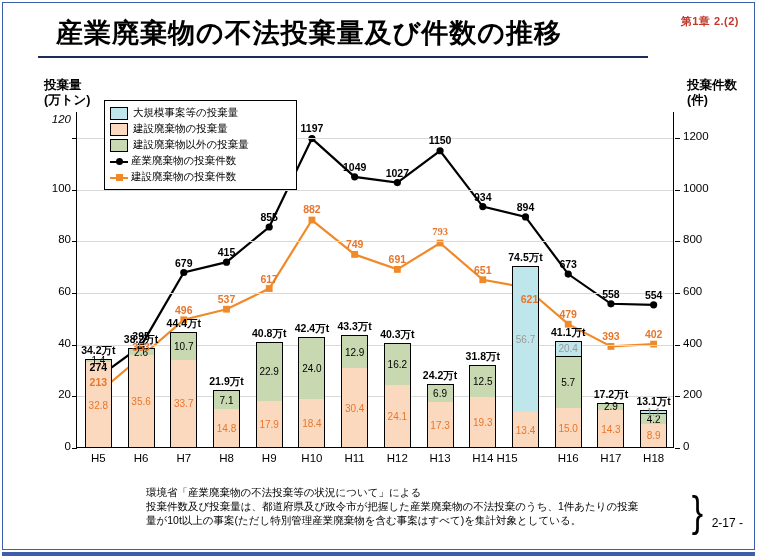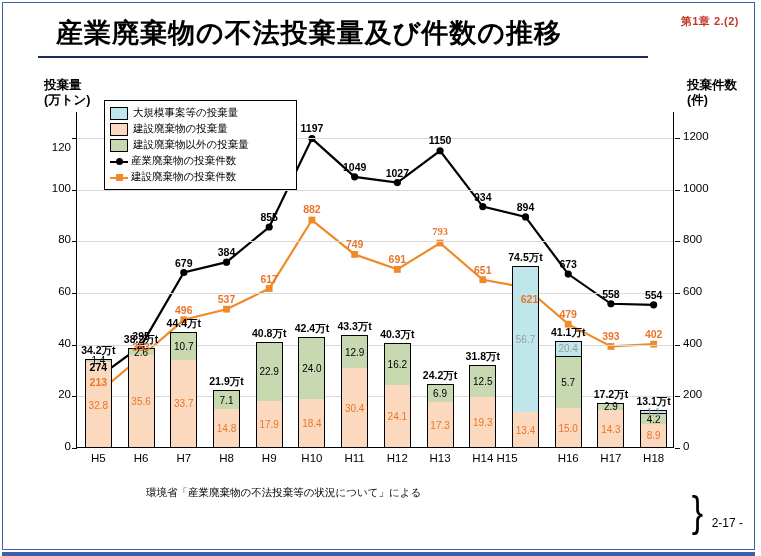--- a/index.html
+++ b/index.html
@@ -207,21 +207,21 @@
     <div class="ytick" style="left: -40px; top: 121.231px;">80</div>
     <div class="tickmark" style="left: -5px; top: 129.231px;"></div>
     <div class="ytick right" style="left: 606px; top: 121.231px;">800</div>
     <div class="tickmark" style="left: 598px; top: 129.231px;"></div>
     <div class="gridline" style="top: 77.5385px;"></div>
     <div class="ytick" style="left: -40px; top: 69.5385px;">100</div>
     <div class="tickmark" style="left: -5px; top: 77.5385px;"></div>
     <div class="ytick right" style="left: 606px; top: 69.5385px;">1000</div>
     <div class="tickmark" style="left: 598px; top: 77.5385px;"></div>
     <div class="gridline" style="top: 25.8462px;"></div>
-    <div class="ytick" style="left: -40px; top: 29px;">120</div>
+    <div class="ytick" style="left: -40px; top: 1px; font-style: italic;">120</div>
     <div class="tickmark" style="left: -5px; top: 25.8462px;"></div>
     <div class="ytick right" style="left: 606px; top: 17.8462px;">1200</div>
     <div class="tickmark" style="left: 598px; top: 25.8462px;"></div>
     <div class="xtick" style="left: 21.3571px;">H5</div>
     <div class="xtick" style="left: 64.0714px;">H6</div>
     <div class="xtick" style="left: 106.786px;">H7</div>
     <div class="xtick" style="left: 149.5px;">H8</div>
     <div class="xtick" style="left: 192.214px;">H9</div>
     <div class="xtick" style="left: 234.929px;">H10</div>
     <div class="xtick" style="left: 277.643px;">H11</div>
@@ -330,21 +330,21 @@
       <div class="seg seg-other seg-line" style="bottom: 23.0031px; height: 10.8554px;"></div>
       <div class="seg seg-large seg-line" style="bottom: 33.8585px; height: 2.84308px;"></div>
     </div>
     <div class="seglabel " style="left: 559.143px; width: 35px; top: 318.498px;">8.9</div>
     <div class="seglabel dark" style="left: 559.143px; width: 35px; top: 301.569px;">4.2</div>
     <div class="seglabel grey" style="left: 559.143px; width: 35px; top: 294.72px;">1.1</div>
     <div class="totlabel" style="left: 576.643px; top: 283.298px;">13.1万t</div>
     <div class="ptlabel black" style="left: 21.3571px; top: 249.182px;">274</div>
     <div class="ptlabel black" style="left: 64.0714px; top: 217.908px;">395</div>
     <div class="ptlabel black" style="left: 106.786px; top: 144.505px;">679</div>
-    <div class="ptlabel black" style="left: 149.5px; top: 134.166px;">384</div>
+    <div class="ptlabel black" style="left: 149.5px; top: 134.166px;">415</div>
     <div class="ptlabel black" style="left: 192.214px; top: 99.0154px;">855</div>
     <div class="ptlabel black" style="left: 234.929px; top: 9.62154px;">1197</div>
     <div class="ptlabel black" style="left: 277.643px; top: 48.8738px;">1049</div>
     <div class="ptlabel black" style="left: 320.357px; top: 54.56px;">1027</div>
     <div class="ptlabel black" style="left: 363.071px; top: 21.7692px;">1150</div>
     <div class="ptlabel black" style="left: 405.786px; top: 78.5969px;">934</div>
     <div class="ptlabel black" style="left: 448.5px; top: 88.9354px;">894</div>
     <div class="ptlabel black" style="left: 491.214px; top: 146.055px;">673</div>
     <div class="ptlabel black" style="left: 533.929px; top: 175.778px;">558</div>
     <div class="ptlabel black" style="left: 576.643px; top: 176.812px;">554</div>
@@ -388,16 +388,18 @@
       <span class="legend-line">
         <i style="background: rgb(240, 138, 40);"></i>
         <b style="background: rgb(240, 138, 40);"></b>
       </span>
       <span class="legend-text">建設廃棄物の投棄件数</span>
     </div>
   </div>
 
 <div class="footnote">
   <div>環境省「産業廃棄物の不法投棄等の状況について」による</div>
+  <div>投棄件数及び投棄量は、都道府県及び政令市が把握した産業廃棄物の不法投棄のうち、1件あたりの投棄</div>
+  <div>量が10t以上の事案(ただし特別管理産業廃棄物を含む事案はすべて)を集計対象としている。</div>
 </div>
 <div class="brace">}</div>
 <div class="pagenum">2-17 -</div>
 <div class="bottom-bar"></div>
 
 </body></html>

